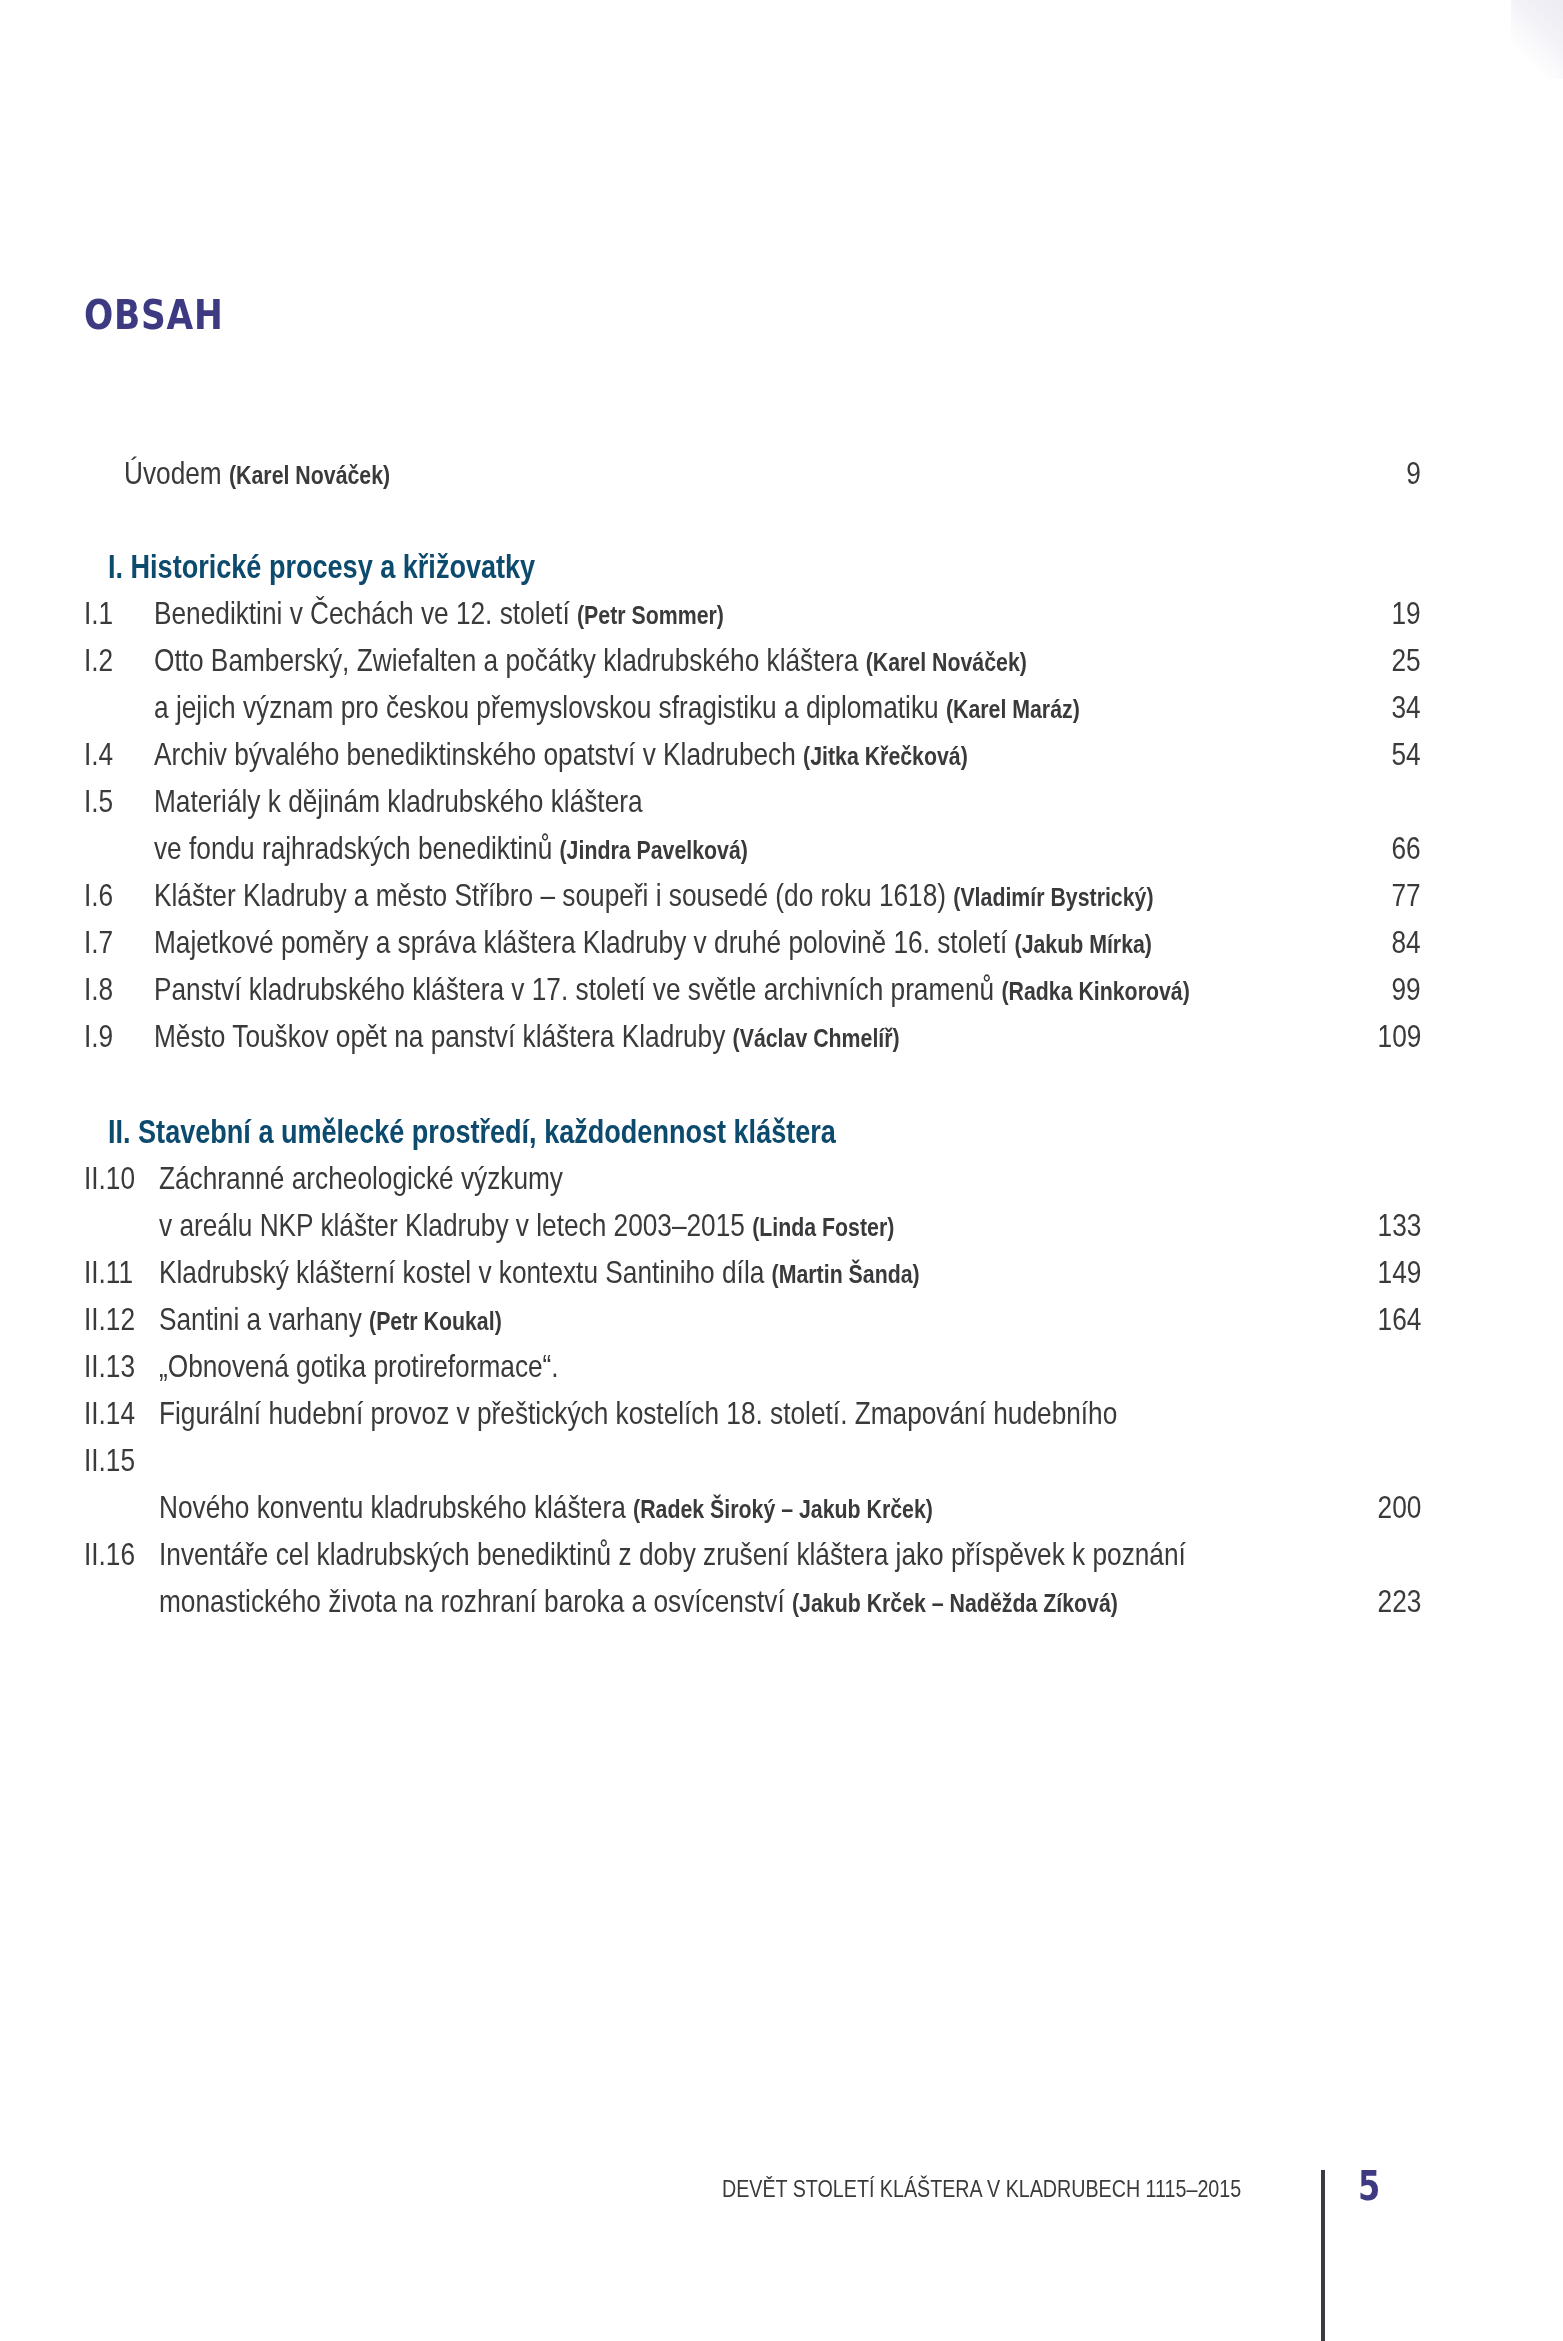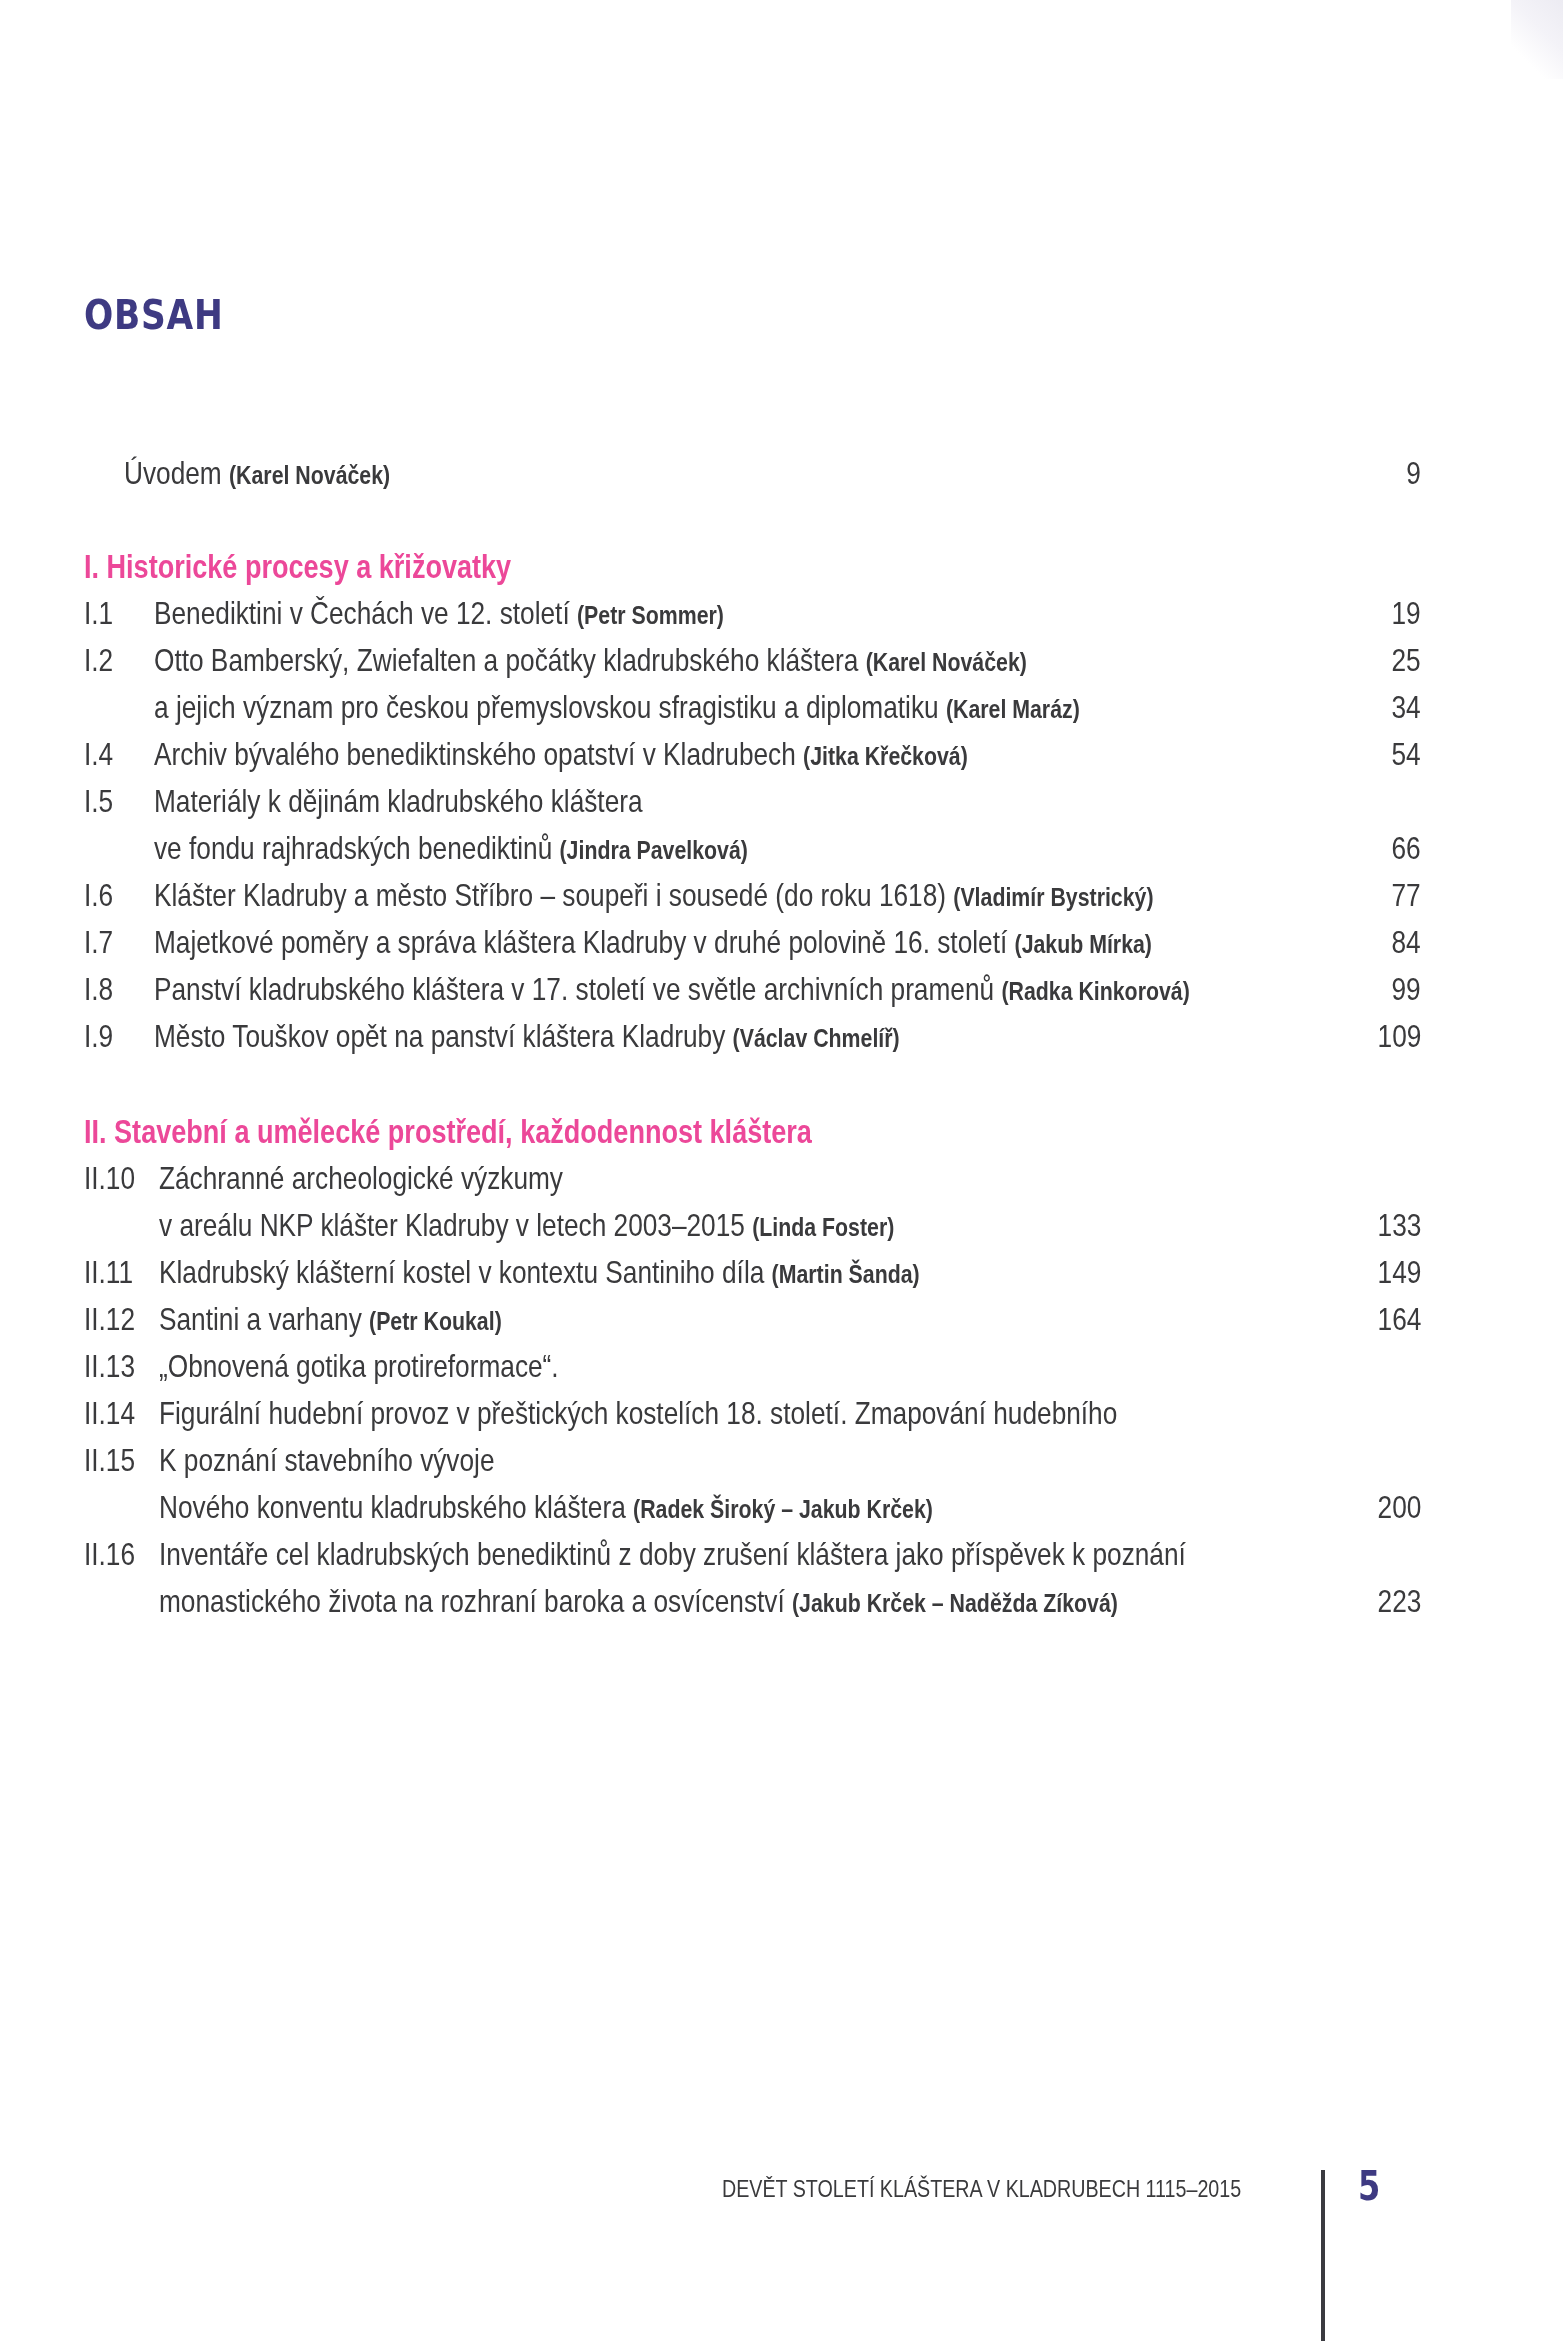--- a/index.html
+++ b/index.html
@@ -27,21 +27,21 @@
   .num { position: absolute; left: 0; top: 0; }
   .title-col { position: absolute; left: 70px; top: 0; }
   .title-col.wide { left: 75px; }
   .author { font-weight: bold; font-size: 26px; }
   .page {
     position: absolute; right: 0; top: 0; text-align: right;
     transform: scaleX(0.82); transform-origin: right center;
   }
   .intro { position: absolute; left: 0; top: 0; margin-left: 40px; }
   .section-heading {
-    height: 47px; line-height: 47px; font-size: 33px; color: #ec4899; white-space: nowrap;
+    height: 47px; line-height: 47px; font-size: 33px; color: #0c4a6e; white-space: nowrap; margin-left: 24px;
   }
   .section-heading .txt { display: inline-block; transform: scaleX(0.82); transform-origin: left center; font-weight: bold; }
   .gap-intro { height: 46px; }
   .gap-section { height: 48px; }
   .footer-text {
     position: absolute; left: 722px; top: 2175px; font-size: 24px; color: #3a3a3c;
     transform: scaleX(0.82); transform-origin: left top; white-space: nowrap;
   }
   .footer-rule {
     position: absolute; left: 1321px; top: 2170px; width: 3.5px; height: 172px; background: #3a3a40;
@@ -166,21 +166,20 @@
       </div>
       <div>
         <div class="row">
           <span class="num"><span class="txt">II.14</span></span>
           <span class="title-col wide"><span class="txt"><span>Figurální hudební provoz v přeštických kostelích 18. století. Zmapování hudebního</span></span></span>
         </div>
       </div>
       <div>
         <div class="row">
           <span class="num"><span class="txt">II.15</span></span>
-          <span class="title-col wide"><span class="txt"><span>K poznání stavebního vývoje</span></span></span>
         </div>
         <div class="row">
           <span class="title-col wide"><span class="txt"><span>Nového konventu kladrubského kláštera</span> <span class="author">(Radek Široký – Jakub Krček)</span></span></span>
           <span class="page">200</span>
         </div>
       </div>
       <div>
         <div class="row">
           <span class="num"><span class="txt">II.16</span></span>
           <span class="title-col wide"><span class="txt"><span>Inventáře cel kladrubských benediktinů z doby zrušení kláštera jako příspěvek k poznání</span></span></span>

